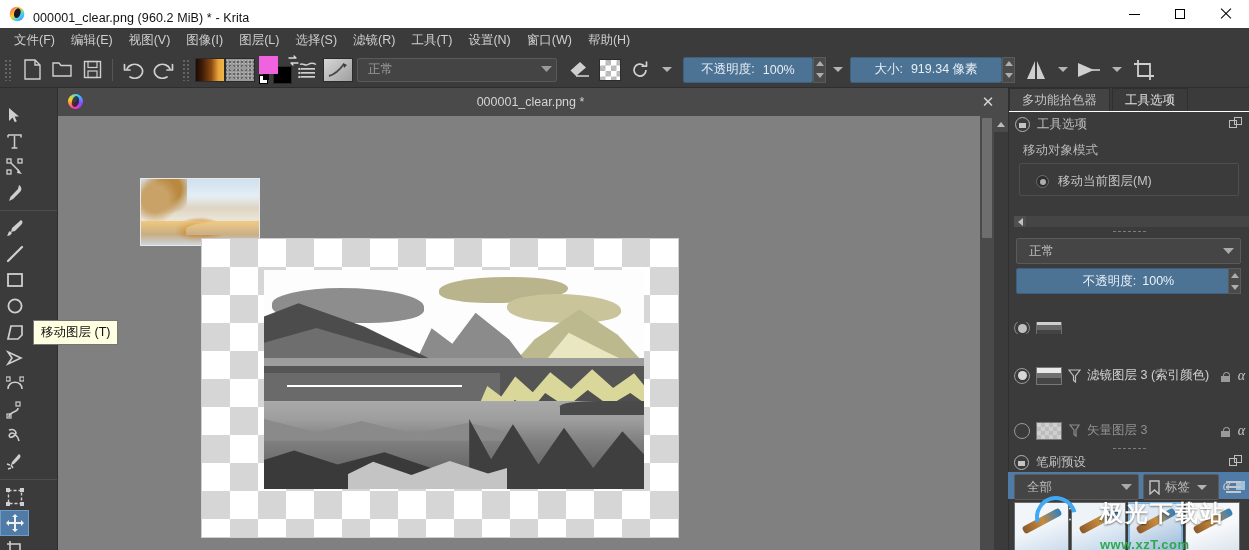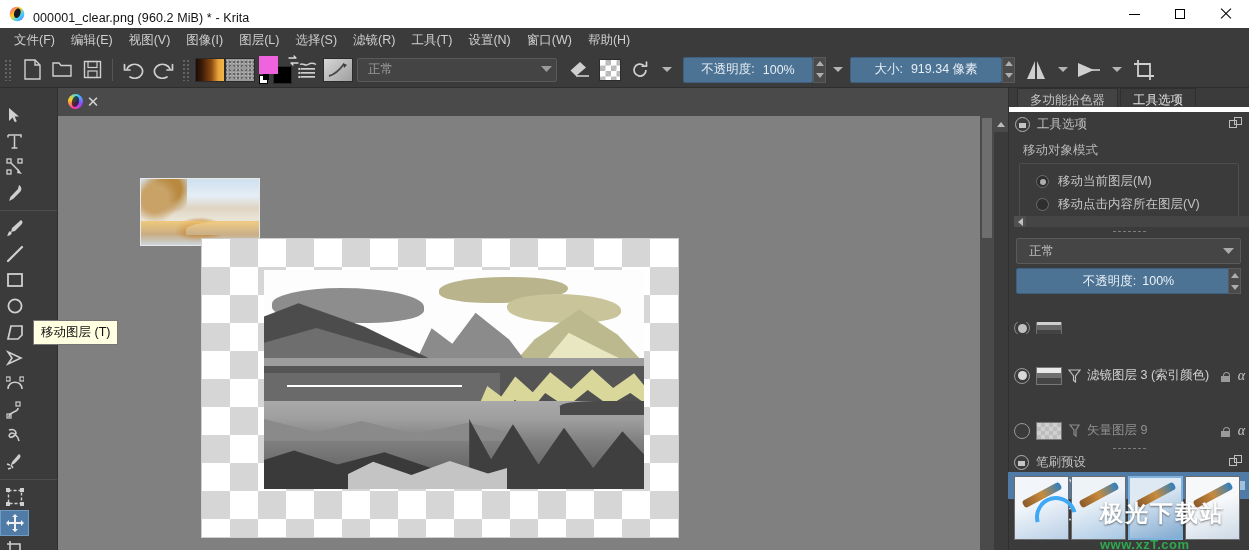--- a/index.html
+++ b/index.html
@@ -198,21 +198,21 @@
     position: absolute; right: 0; top: 0; width: 14px; height: 434px; background: #4a4a4a;
   }
   .vscroll .thumb { position: absolute; left: 2px; top: 2px; width: 10px; height: 120px; background: #6e6e6e; border-radius: 1px; }
   .scroll-tri-up { width: 0; height: 0; border-left: 4px solid transparent; border-right: 4px solid transparent; border-bottom: 5px solid #bdbdbd; }
 
   
   .dock {
     position: absolute; left: 1008px; top: 88px; width: 241px; height: 462px;
     background: #3b3b3b; border-left: 1px solid #2f2f2f;
   }
-  .dock-tabs { display: flex; height: 24px; border-bottom: 5px solid #ffffff; padding-left: 8px; }
+  .dock-tabs { display: flex; height: 24px; border-bottom: 1px solid #ffffff; }
   .dock-tab {
     padding: 3px 12px 0 12px; font-size: 12.5px; color: #c2c2c2; background: #434343;
     border: 1px solid #2f2f2f; border-bottom: none; margin-right: 2px;
   }
   .dock-tab.active { background: #3b3b3b; color: #e2e2e2; border-bottom: 1px solid #3b3b3b; }
 
   .panel-head {
     display: flex; align-items: center; gap: 7px; height: 24px; padding: 0 6px;
     color: #c0c0c0; font-size: 12.5px;
   }
@@ -608,20 +608,21 @@
         </svg>
     </div>
 
   </div>
 
   <div class="tooltip">移动图层 (T)</div>
 
   <div class="doctab-strip">
     <div class="doctab">
       <span class="krita-logo"></span>
+      <span class="tab-title">000001_clear.png *</span>
       <span class="tab-close">✕</span>
     </div>
   </div>
 
   <div class="canvas-viewport">
 
     <div class="thumb-img">
       <div class="tree-l"></div>
       <div class="snow"></div>
       <div class="water"></div>
@@ -677,24 +678,20 @@
           <i></i>
           <i></i>
         </span>
     </div>
     <div class="section-label">移动对象模式</div>
     <div class="radio-group">
       <div class="radio-row">
         <span class="radio on"></span>
         <span>移动当前图层(M)</span>
       </div>
-      <div class="radio-row">
-        <span class="radio"></span>
-        <span>移动点击内容所在图层(V)</span>
-      </div>
     </div>
   </div>
 
   <div class="hscroll-mini">
     <div class="arr">
         <span class="tri-left"></span>
       </div>
   </div>
 
   <div class="splitter" style="position:absolute;left:1008px;top:227px;width:241px;">
@@ -743,21 +740,21 @@
         <span class="alpha-gly">α</span>
       </div>
       <div class="layer-row dim">
         <span class="eye"></span>
         <span class="layer-thumb t2"></span>
         <span>
           <svg width="13" height="14" viewBox="0 0 13 14">
               <path d="M2 1h9L8 6v6l-2-1.5V6z" fill="none" stroke="#8b8b8b" stroke-width="1.2"></path>
             </svg>
         </span>
-        <span class="layer-name">矢量图层 9</span>
+        <span class="layer-name">矢量图层 3</span>
         <span class="lock-sm">
             <span class="b"></span>
             <span class="s"></span>
           </span>
         <span class="alpha-gly">α</span>
       </div>
       <div class="layer-row selected">
         <span class="eye on"></span>
         <span class="layer-thumb t3"></span>
         <span>
@@ -817,20 +814,44 @@
   <div style="position:absolute;left:1008px;top:450px;width:241px;height:100px;">
     <div class="panel-head">
       <span class="lock-icon">
           <span class="body"></span>
         </span>
       <span>笔刷预设</span>
       <span class="float-icon">
           <i></i>
           <i></i>
         </span>
+    </div>
+    <div style="display:flex;align-items:center;gap:4px;padding:0 6px;">
+      <div class="dock-combo" style="flex:1;margin:0;">
+        <span>全部</span>
+        <span class="caret" style="margin-left:auto">
+          <svg width="11" height="7" viewBox="0 0 11 7">
+              <path d="M0 0h11L5.5 6z" fill="#aaa"></path>
+            </svg>
+        </span>
+      </div>
+      <div class="tag-btn">
+        <span>
+          <svg width="11" height="15" viewBox="0 0 11 15">
+              <path d="M1 1h9v13l-4.5-4L1 14z" fill="none" stroke="#c4c4c4" stroke-width="1.4"></path>
+            </svg>
+        </span>
+        <span>标签</span>
+        <span class="tiny-caret" style="margin:0 0 0 2px"></span>
+      </div>
+      <div style="width:20px;display:flex;align-items:center;justify-content:center;">
+        <svg width="17" height="14" viewBox="0 0 17 14">
+            <path d="M1 2h15M1 7h15M1 12h15" stroke="#c8c8c8" stroke-width="1.8"></path>
+          </svg>
+      </div>
     </div>
 
     <div class="brush-row">
       <div class="brush-cell bcell-1">
           <span class="bstroke"></span>
         </div>
       <div class="brush-cell bcell-2">
           <span class="bstroke"></span>
         </div>
       <div class="brush-cell bcell-3 sel">

